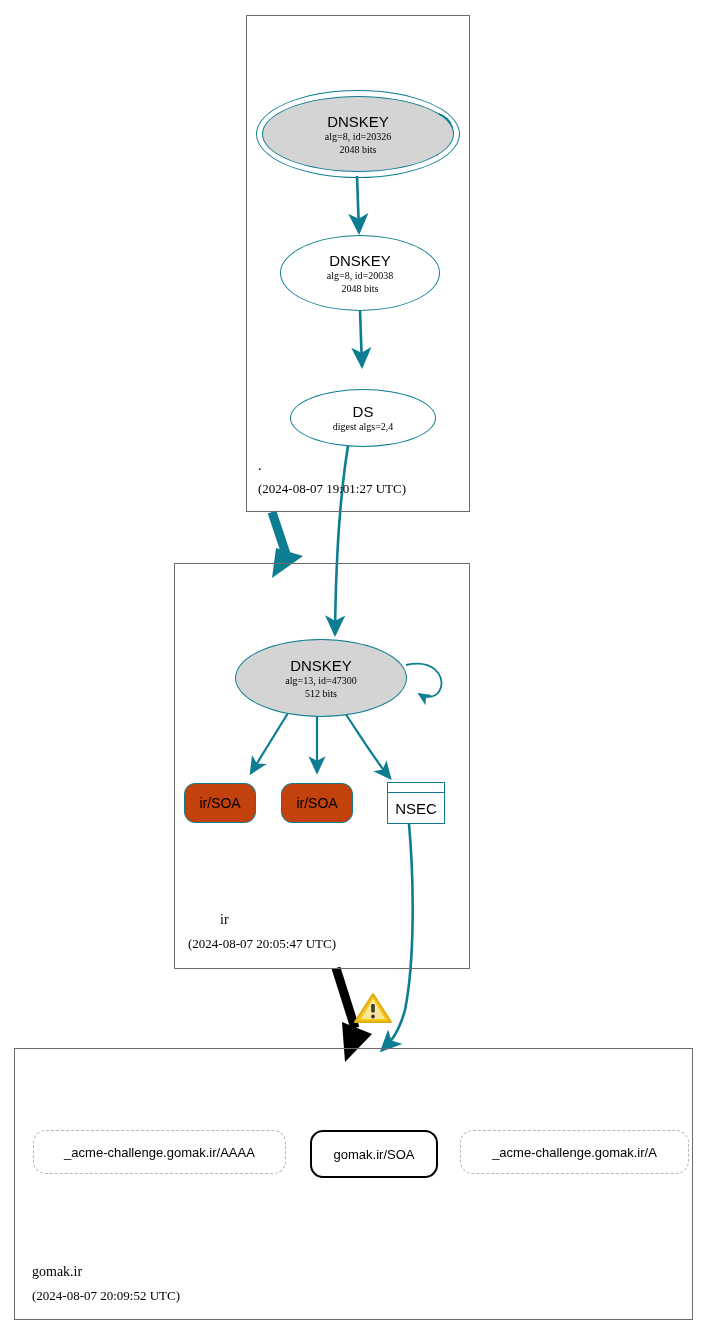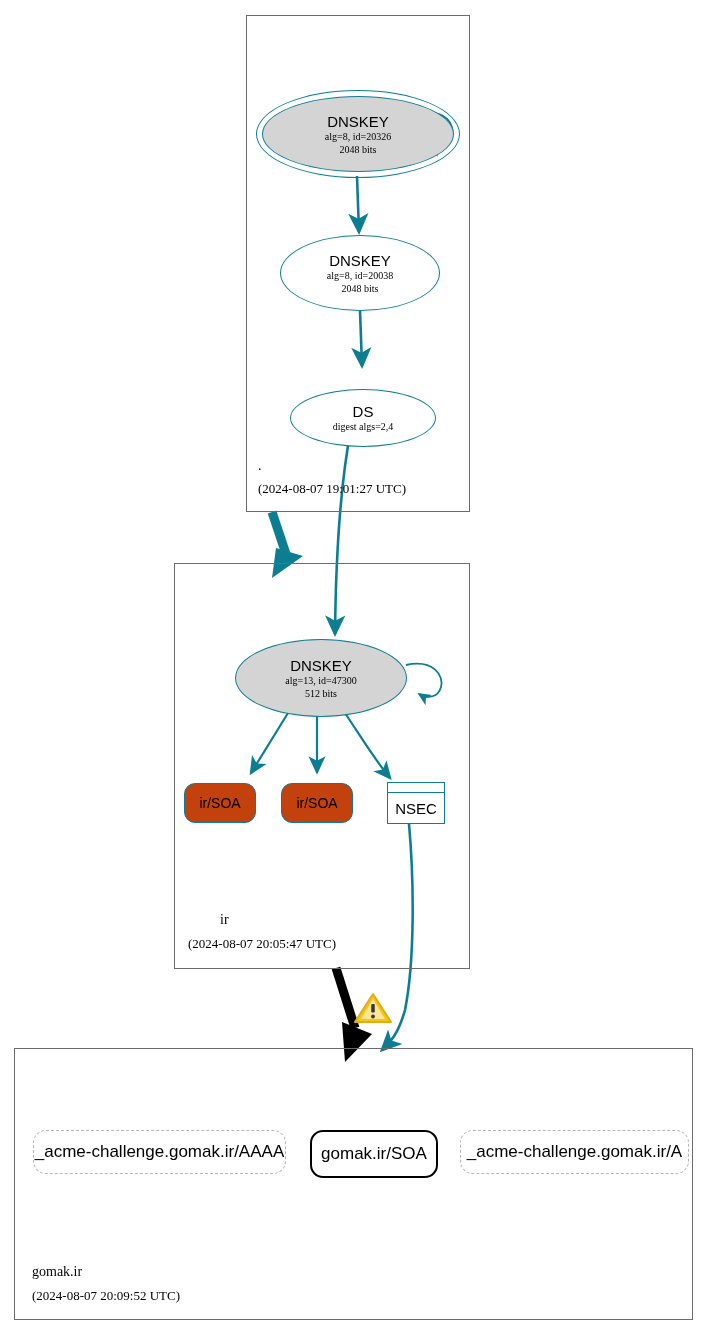--- a/index.html
+++ b/index.html
@@ -106,21 +106,21 @@
     color: #000000;
     box-sizing: border-box;
   }
   .leaf-node {
     position: absolute;
     display: flex;
     align-items: center;
     justify-content: center;
     border-radius: 13px;
     font-family: "Liberation Sans", sans-serif;
-    font-size: 17px;
+    font-size: 13px;
     color: #000000;
     background: #ffffff;
     box-sizing: border-box;
     white-space: nowrap;
   }
   .leaf-dashed {
     border: 1.6px dashed #b5b5b5;
   }
   .leaf-solid {
     border: 2.2px solid #000000;

